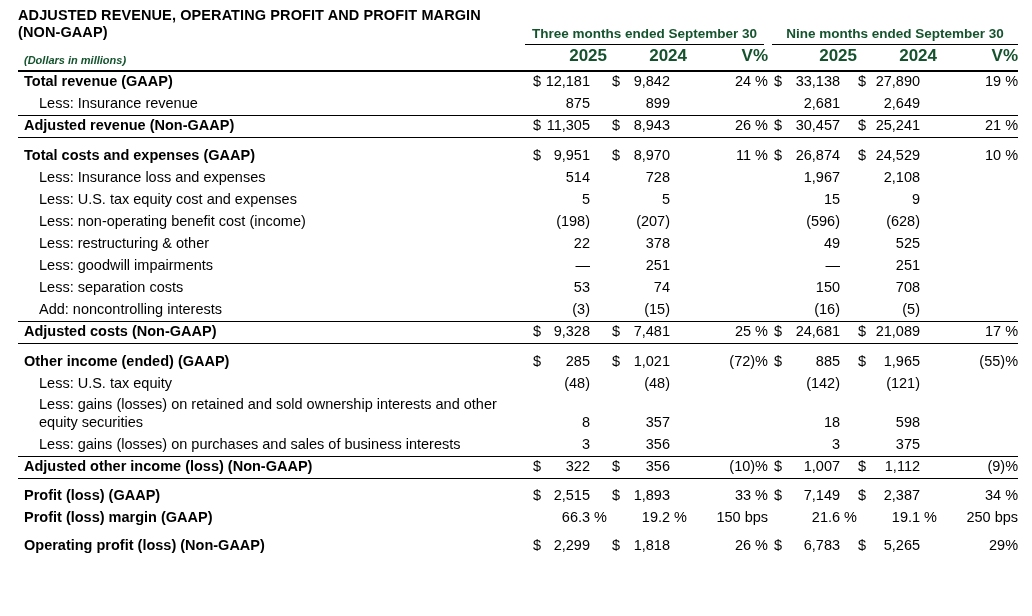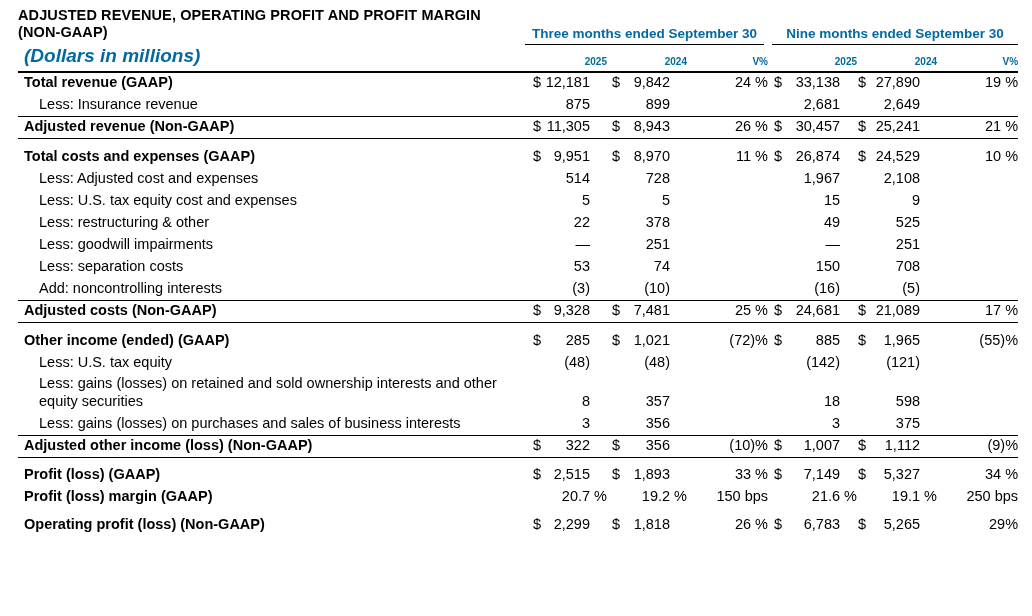--- a/index.html
+++ b/index.html
@@ -33,38 +33,38 @@
     font-size: 14.5px;
   }
   col.w-lbl { width: 505px; }
   col.w-c1 { width: 67px; }
   col.w-c2 { width: 80px; }
   col.w-c3 { width: 98px; }
   col.w-c4 { width: 72px; }
   col.w-c5 { width: 80px; }
   col.w-c6 { width: 98px; }
 
-  thead th { padding: 0; vertical-align: bottom; font-weight: bold; color: #0369a1; }
+  thead th { padding: 0; vertical-align: bottom; font-weight: bold; color: #14532d; }
   tr.grp-row { height: 23px; }
   tr.grp-row th.grp .grp-inner {
     font-size: 13.5px;
     text-align: center;
     border-bottom: 1.5px solid #000;
     padding-bottom: 3px;
     white-space: nowrap;
   }
   th.grp-3m .grp-inner { margin: 0 4px 0 2px; }
   th.grp-9m .grp-inner { margin: 0 0 0 4px; }
   tr.col-row { height: 26px; }
   tr.col-row th { border-bottom: 2px solid #000; padding-bottom: 4px; }
-  tr.col-row th.yr { text-align: right; font-size: 10px; margin-top: 19px; }
+  tr.col-row th.yr { text-align: right; font-size: 17px; margin-top: 19px; }
   tr.col-row th.sub {
     text-align: left;
     font-style: italic;
-    font-size: 19px;
+    font-size: 11px;
     padding-left: 6px;
   }
 
   tbody tr { height: 22px; }
   tbody td {
     padding: 0 0 3px 0;
     vertical-align: bottom;
     line-height: 18px;
   }
   td.lbl { padding-left: 6px; }
@@ -246,21 +246,21 @@
             <div class="money">
               <span>$</span>
               <span>24,529</span>
             </div>
           </td>
           <td class="num c6">
             <div>10 %</div>
           </td>
         </tr>
         <tr>
-          <td class="lbl ind">Less: Adjusted cost and expenses</td>
+          <td class="lbl ind">Less: Insurance loss and expenses</td>
           <td class="num c1">
             <div>514</div>
           </td>
           <td class="num c2">
             <div>728</div>
           </td>
           <td class="num c3"></td>
           <td class="num c4">
             <div>1,967</div>
           </td>
@@ -280,20 +280,37 @@
           <td class="num c3"></td>
           <td class="num c4">
             <div>15</div>
           </td>
           <td class="num c5">
             <div>9</div>
           </td>
           <td class="num c6"></td>
         </tr>
         <tr>
+          <td class="lbl ind">Less: non-operating benefit cost (income)</td>
+          <td class="num c1">
+            <div>(198)</div>
+          </td>
+          <td class="num c2">
+            <div>(207)</div>
+          </td>
+          <td class="num c3"></td>
+          <td class="num c4">
+            <div>(596)</div>
+          </td>
+          <td class="num c5">
+            <div>(628)</div>
+          </td>
+          <td class="num c6"></td>
+        </tr>
+        <tr>
           <td class="lbl ind">Less: restructuring &amp; other</td>
           <td class="num c1">
             <div>22</div>
           </td>
           <td class="num c2">
             <div>378</div>
           </td>
           <td class="num c3"></td>
           <td class="num c4">
             <div>49</div>
@@ -336,21 +353,21 @@
             <div>708</div>
           </td>
           <td class="num c6"></td>
         </tr>
         <tr>
           <td class="lbl ind">Add: noncontrolling interests</td>
           <td class="num c1">
             <div>(3)</div>
           </td>
           <td class="num c2">
-            <div>(10)</div>
+            <div>(15)</div>
           </td>
           <td class="num c3"></td>
           <td class="num c4">
             <div>(16)</div>
           </td>
           <td class="num c5">
             <div>(5)</div>
           </td>
           <td class="num c6"></td>
         </tr>
@@ -529,31 +546,31 @@
           </td>
           <td class="num c4">
             <div class="money">
               <span>$</span>
               <span>7,149</span>
             </div>
           </td>
           <td class="num c5">
             <div class="money">
               <span>$</span>
-              <span>5,327</span>
+              <span>2,387</span>
             </div>
           </td>
           <td class="num c6">
             <div>34 %</div>
           </td>
         </tr>
         <tr>
           <td class="lbl b">Profit (loss) margin (GAAP)</td>
           <td class="num c1">
-            <div class="ovh">20.7 %</div>
+            <div class="ovh">66.3 %</div>
           </td>
           <td class="num c2">
             <div class="ovh">19.2 %</div>
           </td>
           <td class="num c3">
             <div>150 bps</div>
           </td>
           <td class="num c4">
             <div class="ovh">21.6 %</div>
           </td>

